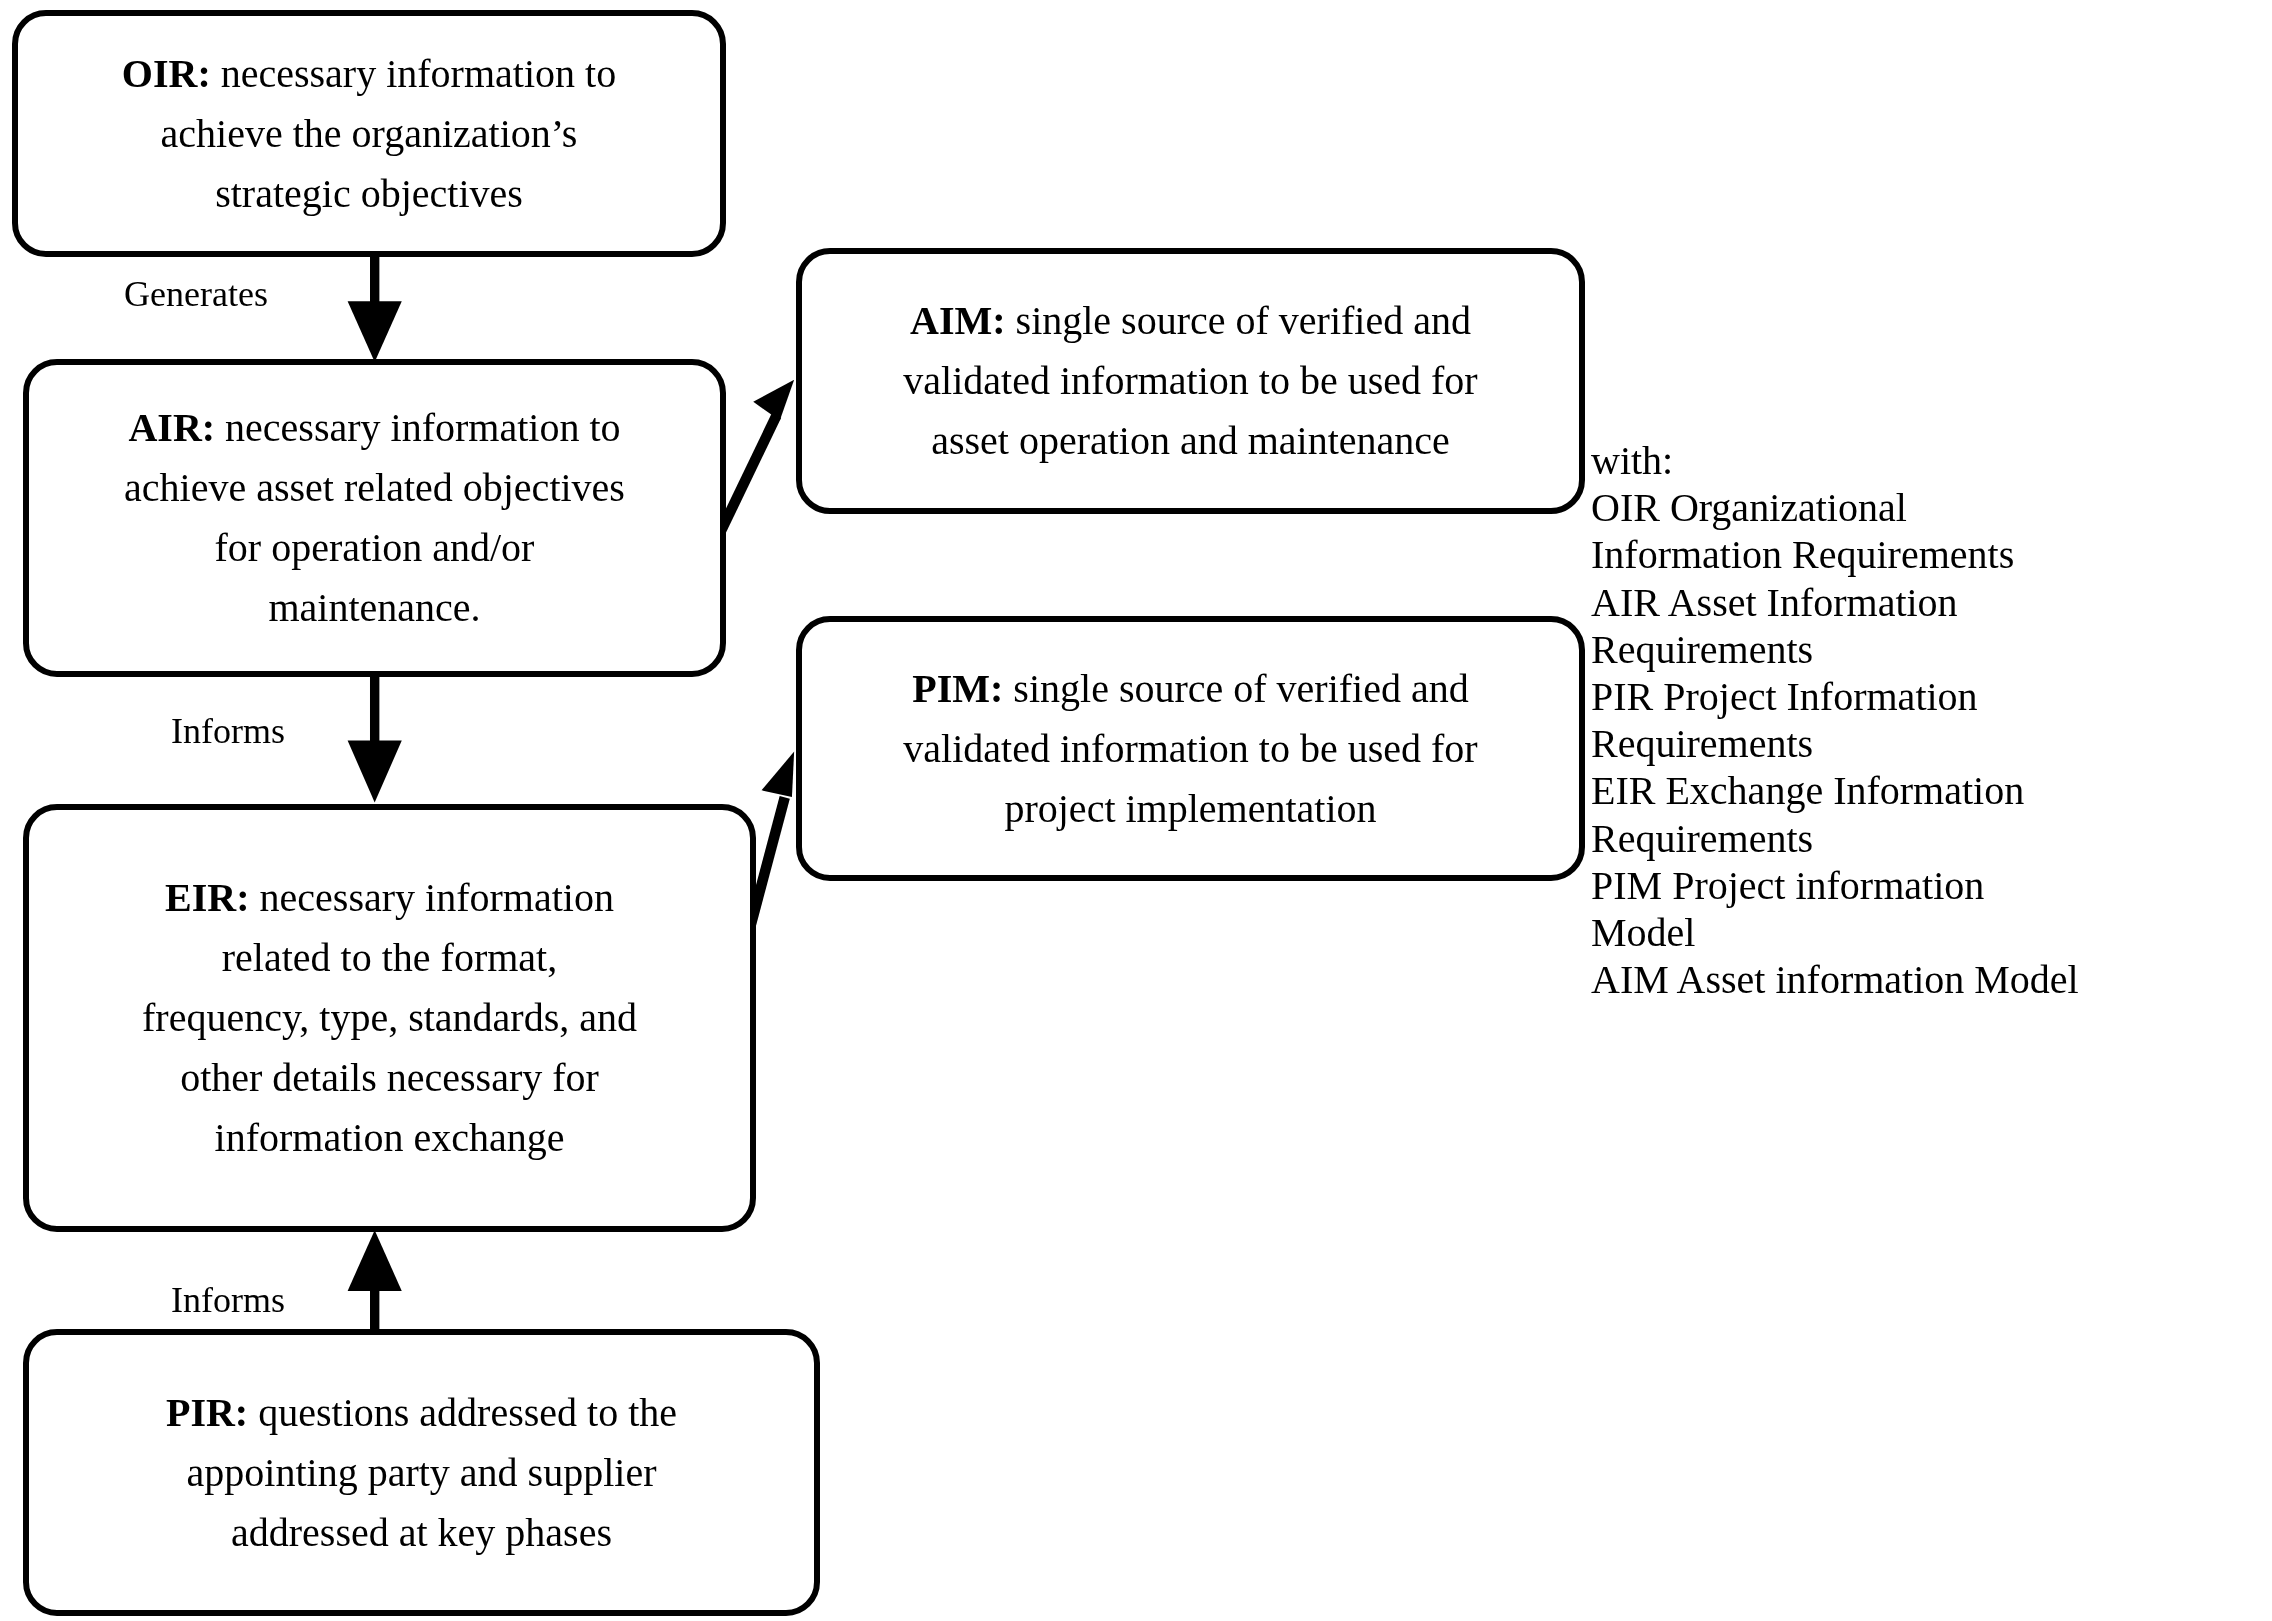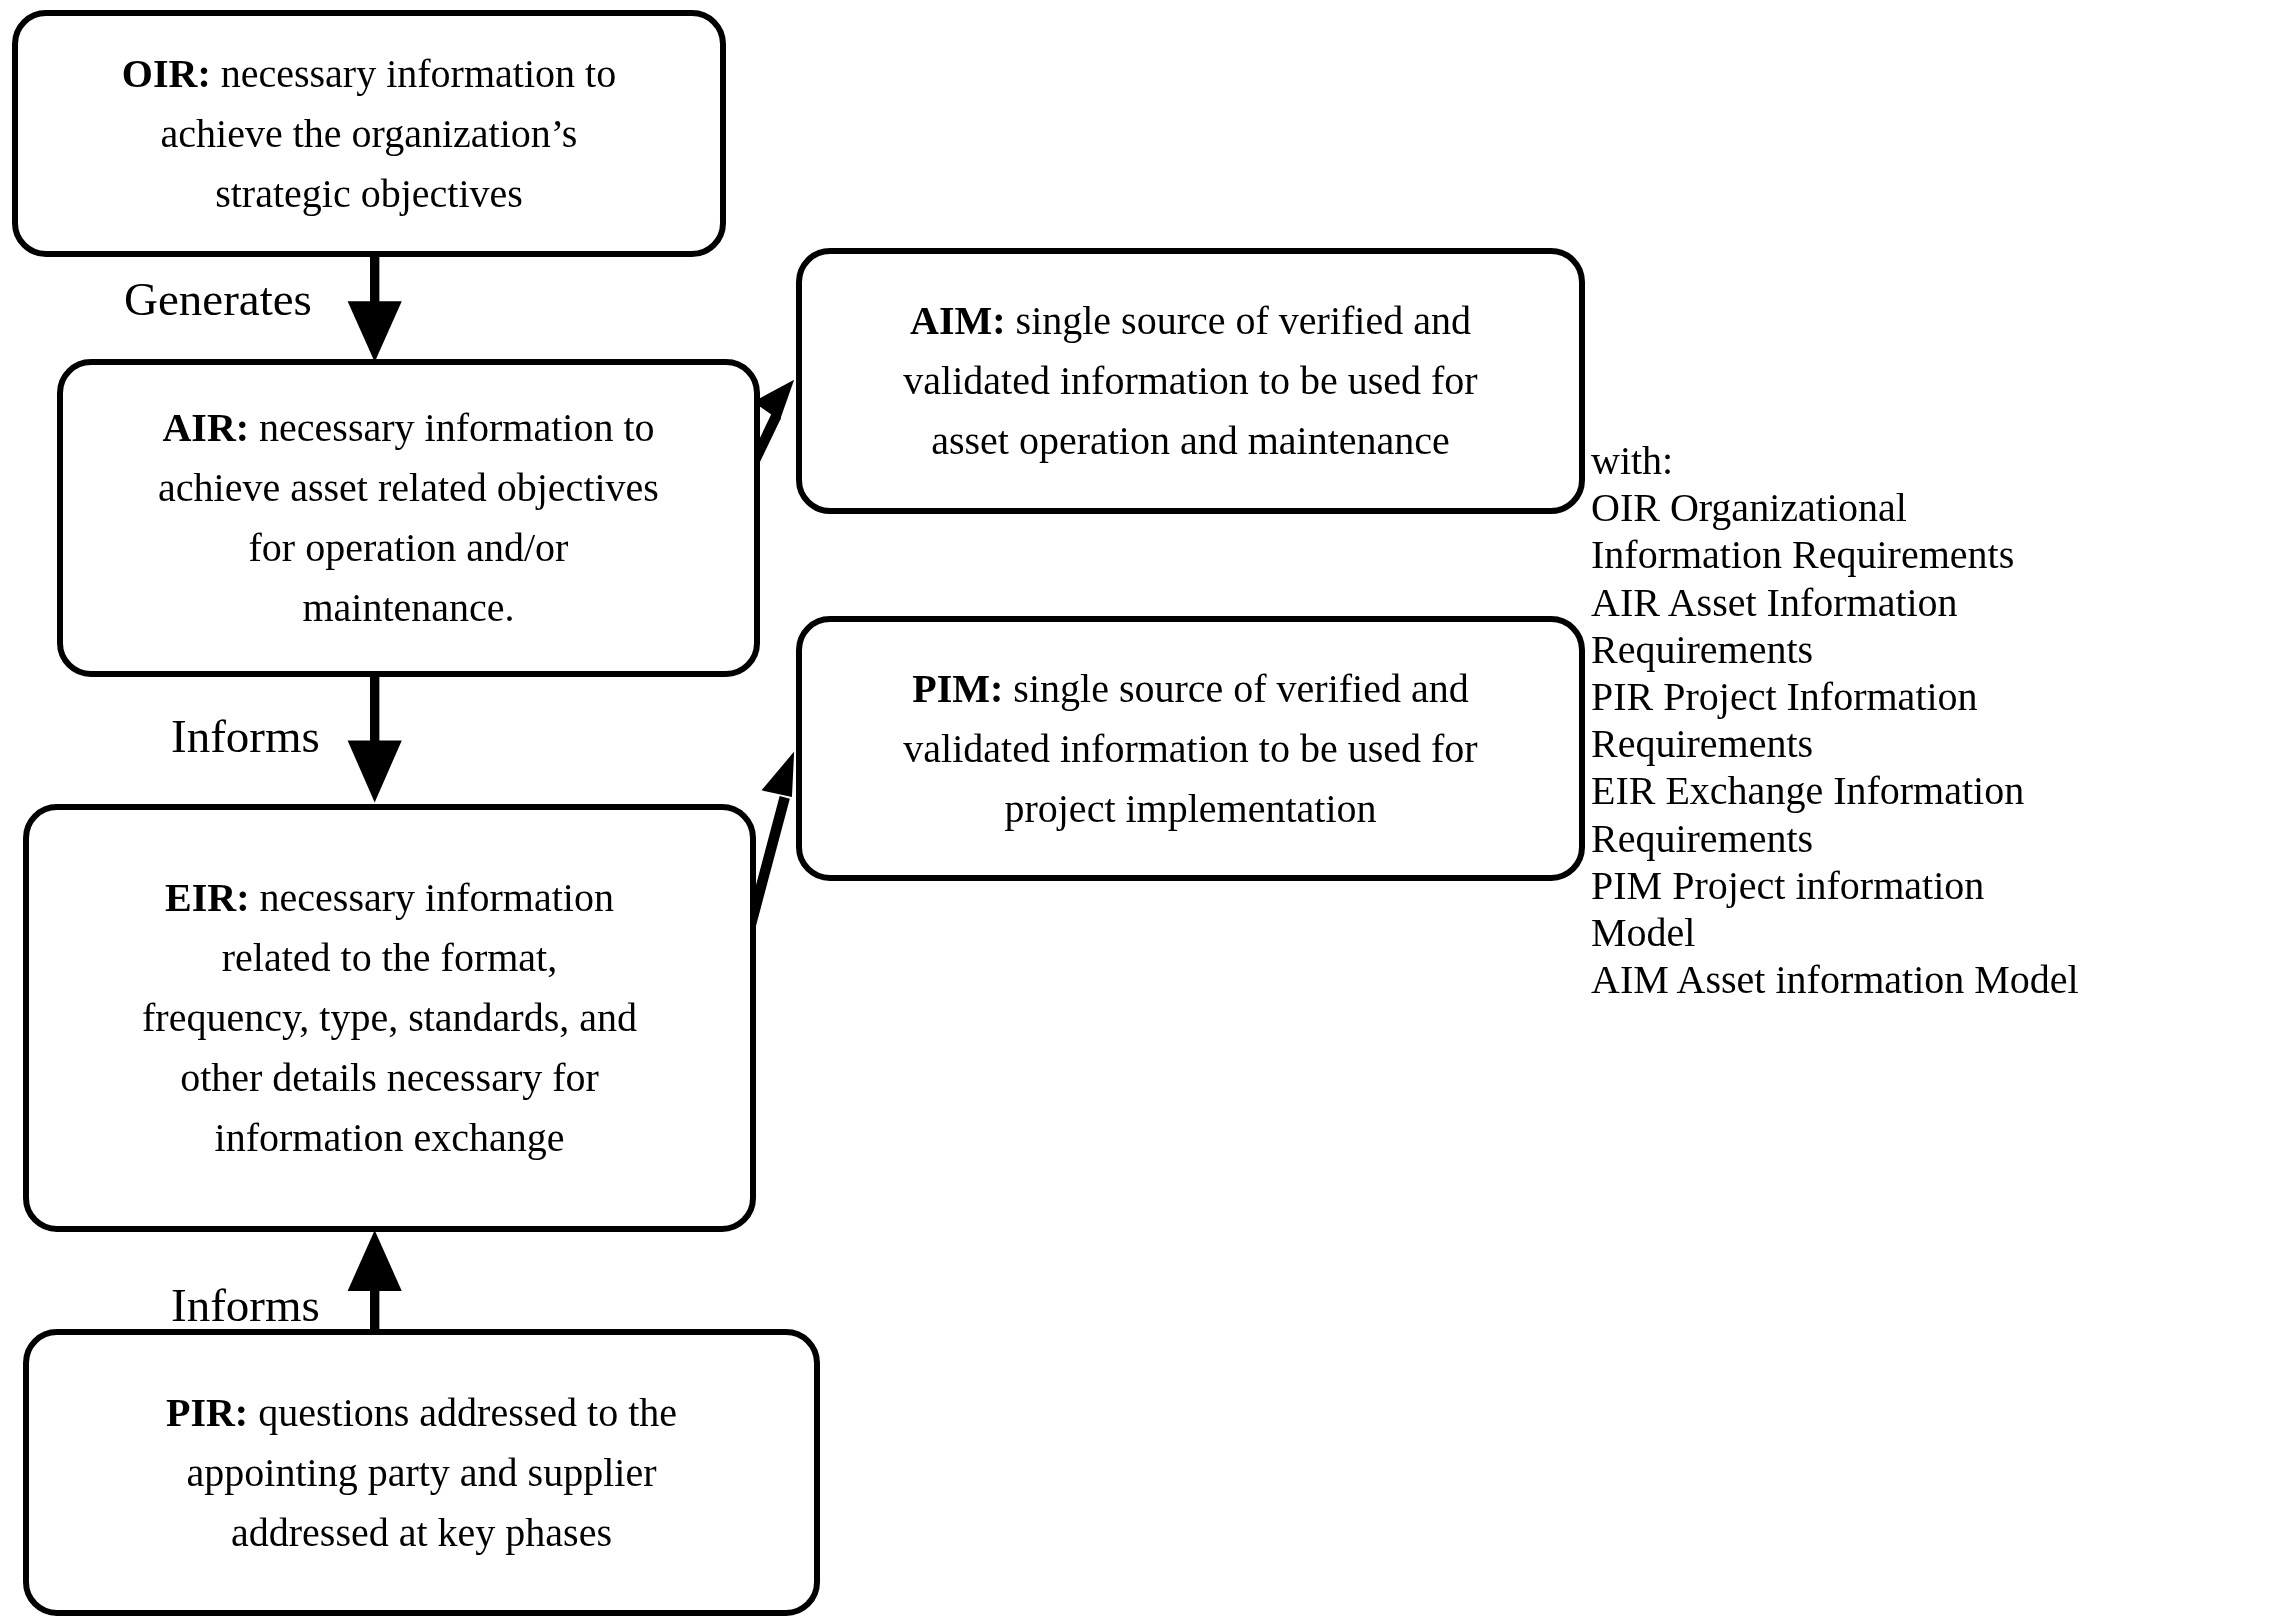--- a/index.html
+++ b/index.html
@@ -36,21 +36,21 @@
     width: 100%;
     font-size: 40px;
     line-height: 1.50;
     white-space: nowrap;
   }
   .node .line b { font-weight: bold; }
 
   
   .edge-label {
     position: absolute;
-    font-size: 47px;
+    font-size: 36px;
     line-height: 1;
     white-space: nowrap;
   }
 
   
   #arrows {
     position: absolute;
     left: 0;
     top: 0;
     width: 2273px;
@@ -102,21 +102,21 @@
       <polygon points="1437,1360 1378,1430 1433,1442" fill="#000000"></polygon>
     </g>
   </svg>
 
   <div class="node" style="left:12px; top:10px; width:714px; height:247px;">
     <span class="line"><b>OIR:</b> <span>necessary information to</span></span>
     <span class="line">achieve the organization’s</span>
     <span class="line">strategic objectives</span>
   </div>
 
-  <div class="node" style="left:23px; top:359px; width:703px; height:318px;margin-left:34px;">
+  <div class="node" style="left:23px; top:359px; width:703px; height:318px;">
     <span class="line"><b>AIR:</b> <span>necessary information to</span></span>
     <span class="line">achieve asset related objectives</span>
     <span class="line">for operation and/or</span>
     <span class="line">maintenance.</span>
   </div>
 
   <div class="node" style="left:23px; top:804px; width:733px; height:428px;">
     <span class="line"><b>EIR:</b> <span>necessary information</span></span>
     <span class="line">related to the format,</span>
     <span class="line">frequency, type, standards, and</span>

